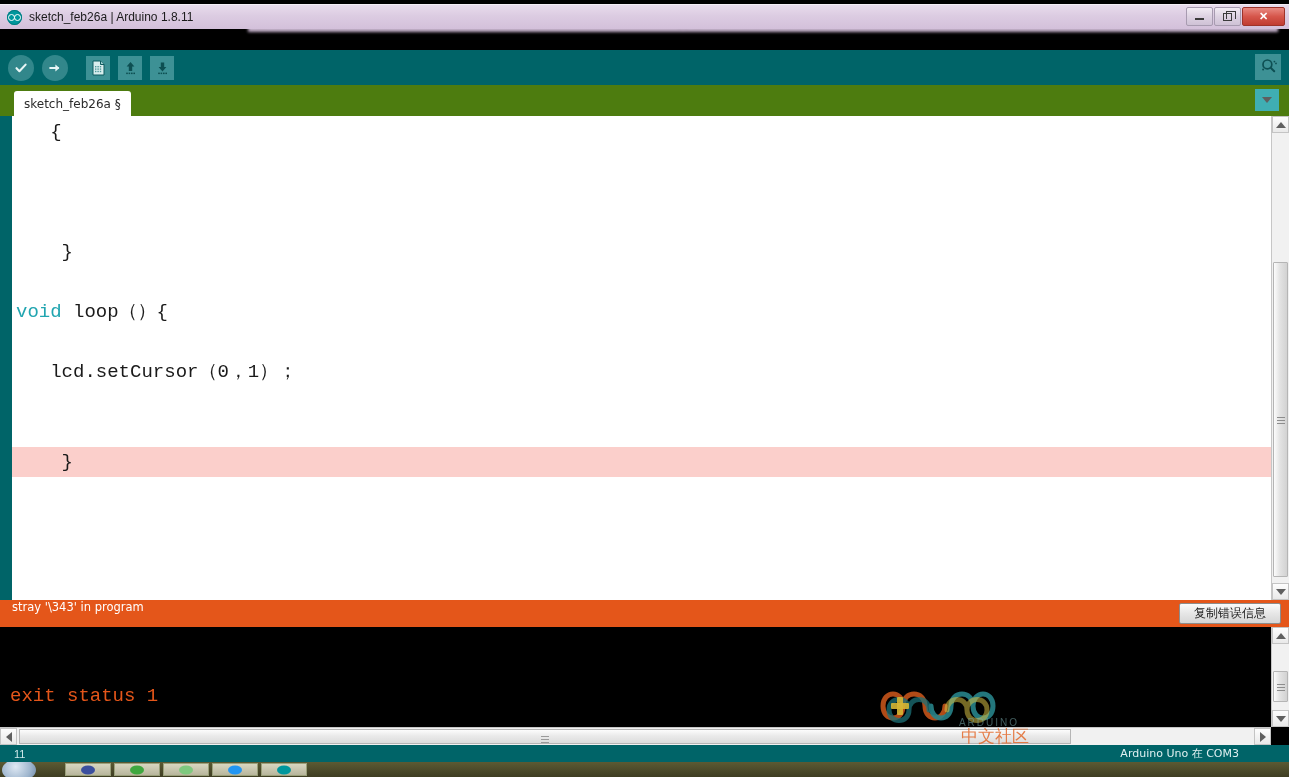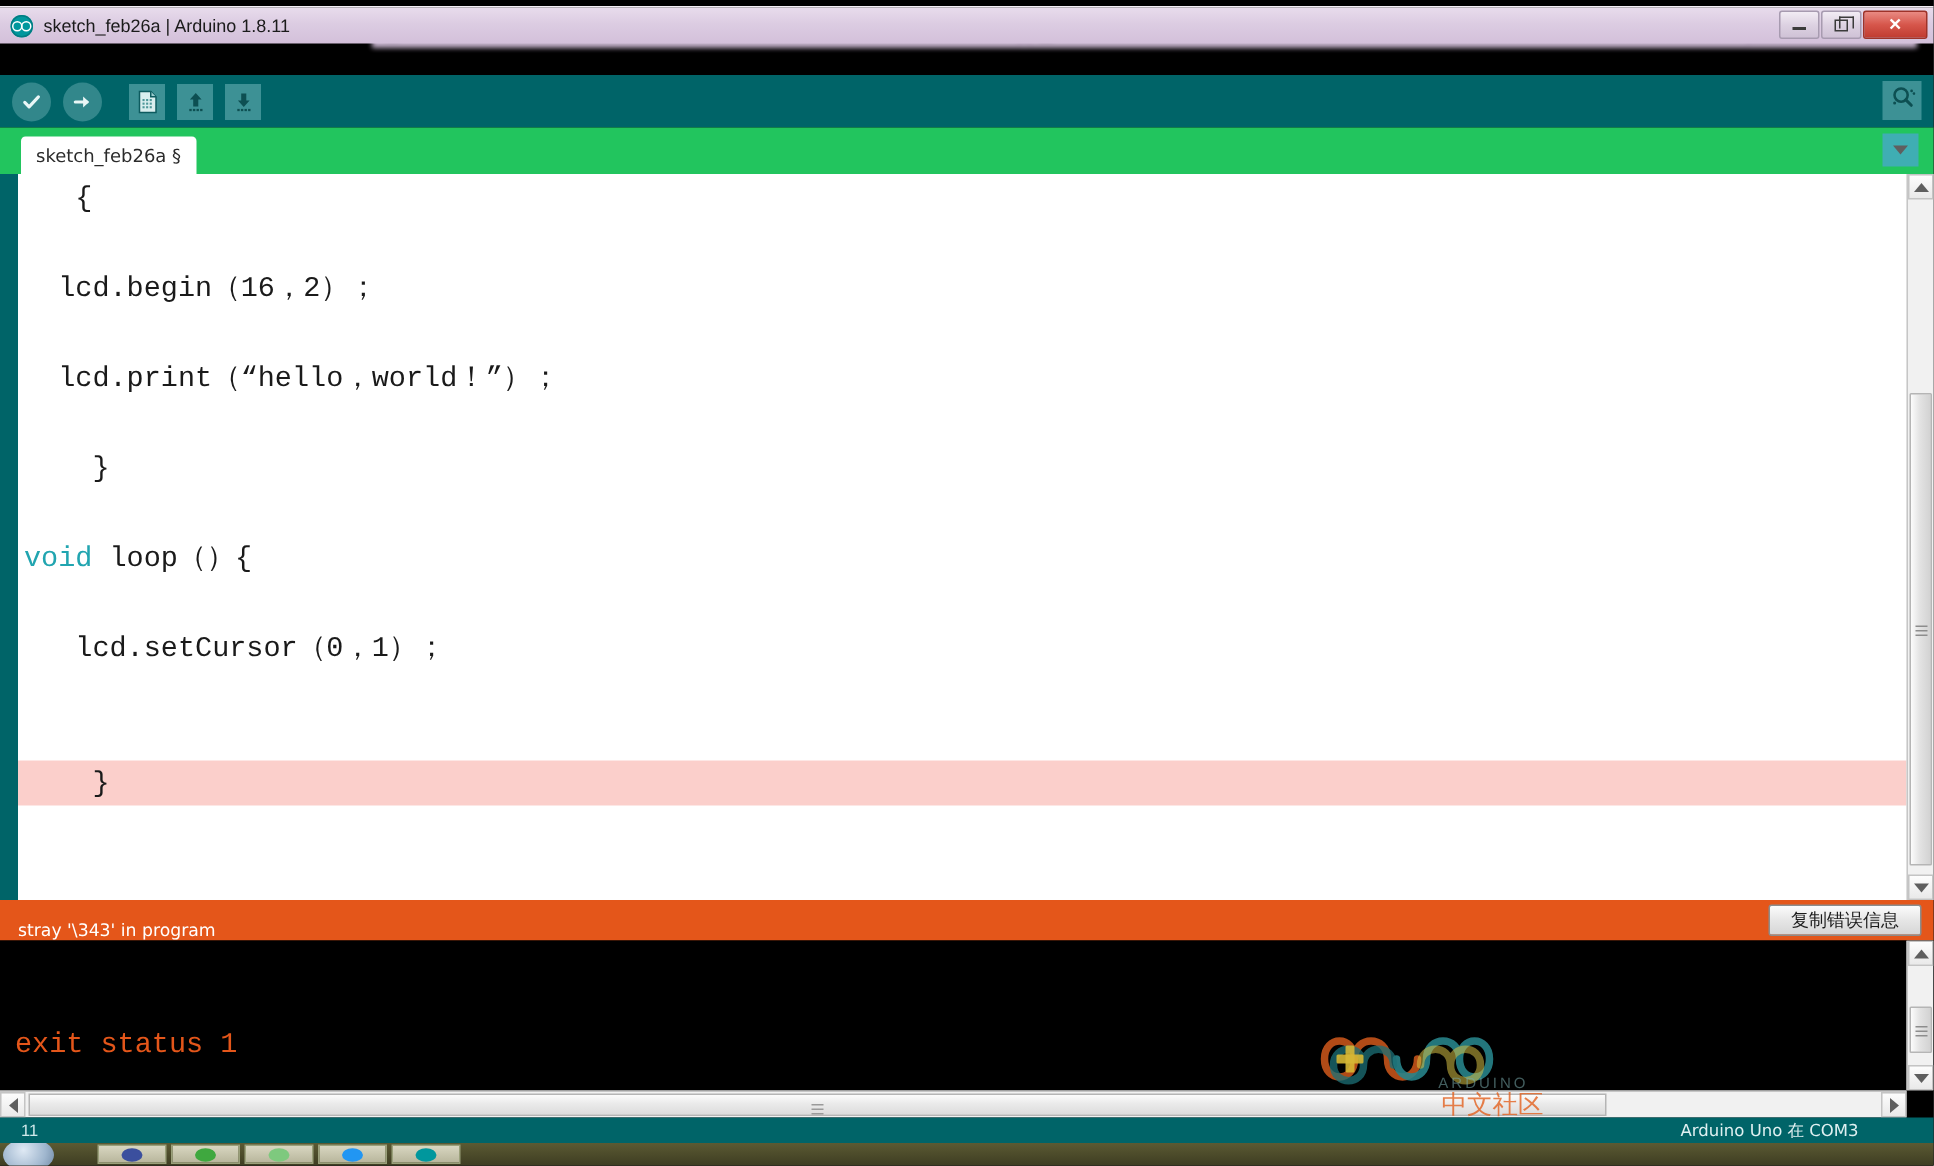--- a/index.html
+++ b/index.html
@@ -141,21 +141,21 @@
     position: absolute; right: 8px; top: 4px;
     width: 26px; height: 26px;
     background: #3d9195;
     display: flex; align-items: center; justify-content: center;
   }
 
   
   #tabbar {
     position: absolute; left: 0; top: 85px;
     width: 1289px; height: 31px;
-    background: #22c55e;
+    background: #4d7c0f;
   }
   #sketch-tab {
     position: absolute; left: 14px; top: 6px;
     height: 25px;
     background: #fff;
     border-radius: 3px 3px 0 0;
     padding: 0 10px;
     display: flex; align-items: center;
     font-size: 12px; color: #2b2b2b;
     font-family: "DejaVu Sans", sans-serif;
@@ -225,21 +225,21 @@
   .tri.up    { border-left: 5px solid transparent; border-right: 5px solid transparent; border-bottom: 6px solid #5f5f5f; }
   .tri.down  { border-left: 5px solid transparent; border-right: 5px solid transparent; border-top: 6px solid #5f5f5f; }
   .tri.left  { border-top: 5px solid transparent; border-bottom: 5px solid transparent; border-right: 6px solid #5f5f5f; }
   .tri.right { border-top: 5px solid transparent; border-bottom: 5px solid transparent; border-left: 6px solid #5f5f5f; }
 
   
   #errbar {
     position: absolute; left: 0; top: 600px;
     width: 1289px; height: 27px;
     background: #e4561a;
-    display: flex; align-items: flex-end;
+    display: flex; align-items: flex-start;
   }
   #errtext {
     font-size: 11.5px; color: #fff; padding-left: 12px;
     font-family: "DejaVu Sans", sans-serif;
   }
   #copy-error-btn {
     position: absolute; right: 8px; top: 3px;
     height: 21px; padding: 0 14px;
     background: linear-gradient(#fbfbfb,#e6e6e6 50%,#d6d6d6);
     border: 1px solid #8c8c8c;
@@ -469,23 +469,21 @@
       <div id="tab-dropdown">
         <span class="tri down"></span>
       </div>
     </div>
 
     <div id="editor">
       <div id="gutter"></div>
       <div id="code">
         <div class="cline">   {</div>
         <div class="cline"></div>
-        <div class="cline">  lcd.begin（16，2）；</div>
-        <div class="cline"></div>
-        <div class="cline">  lcd.print（“hello，world！”）；</div>
+        <div class="cline"></div>
         <div class="cline"></div>
         <div class="cline">    }</div>
         <div class="cline"></div>
         <div class="cline"><span class="kw">void</span><span> loop（）{</span></div>
         <div class="cline"></div>
         <div class="cline">   lcd.setCursor（0，1）；</div>
         <div class="cline"></div>
         <div class="cline"></div>
         <div class="cline err">    }</div>
       </div>

